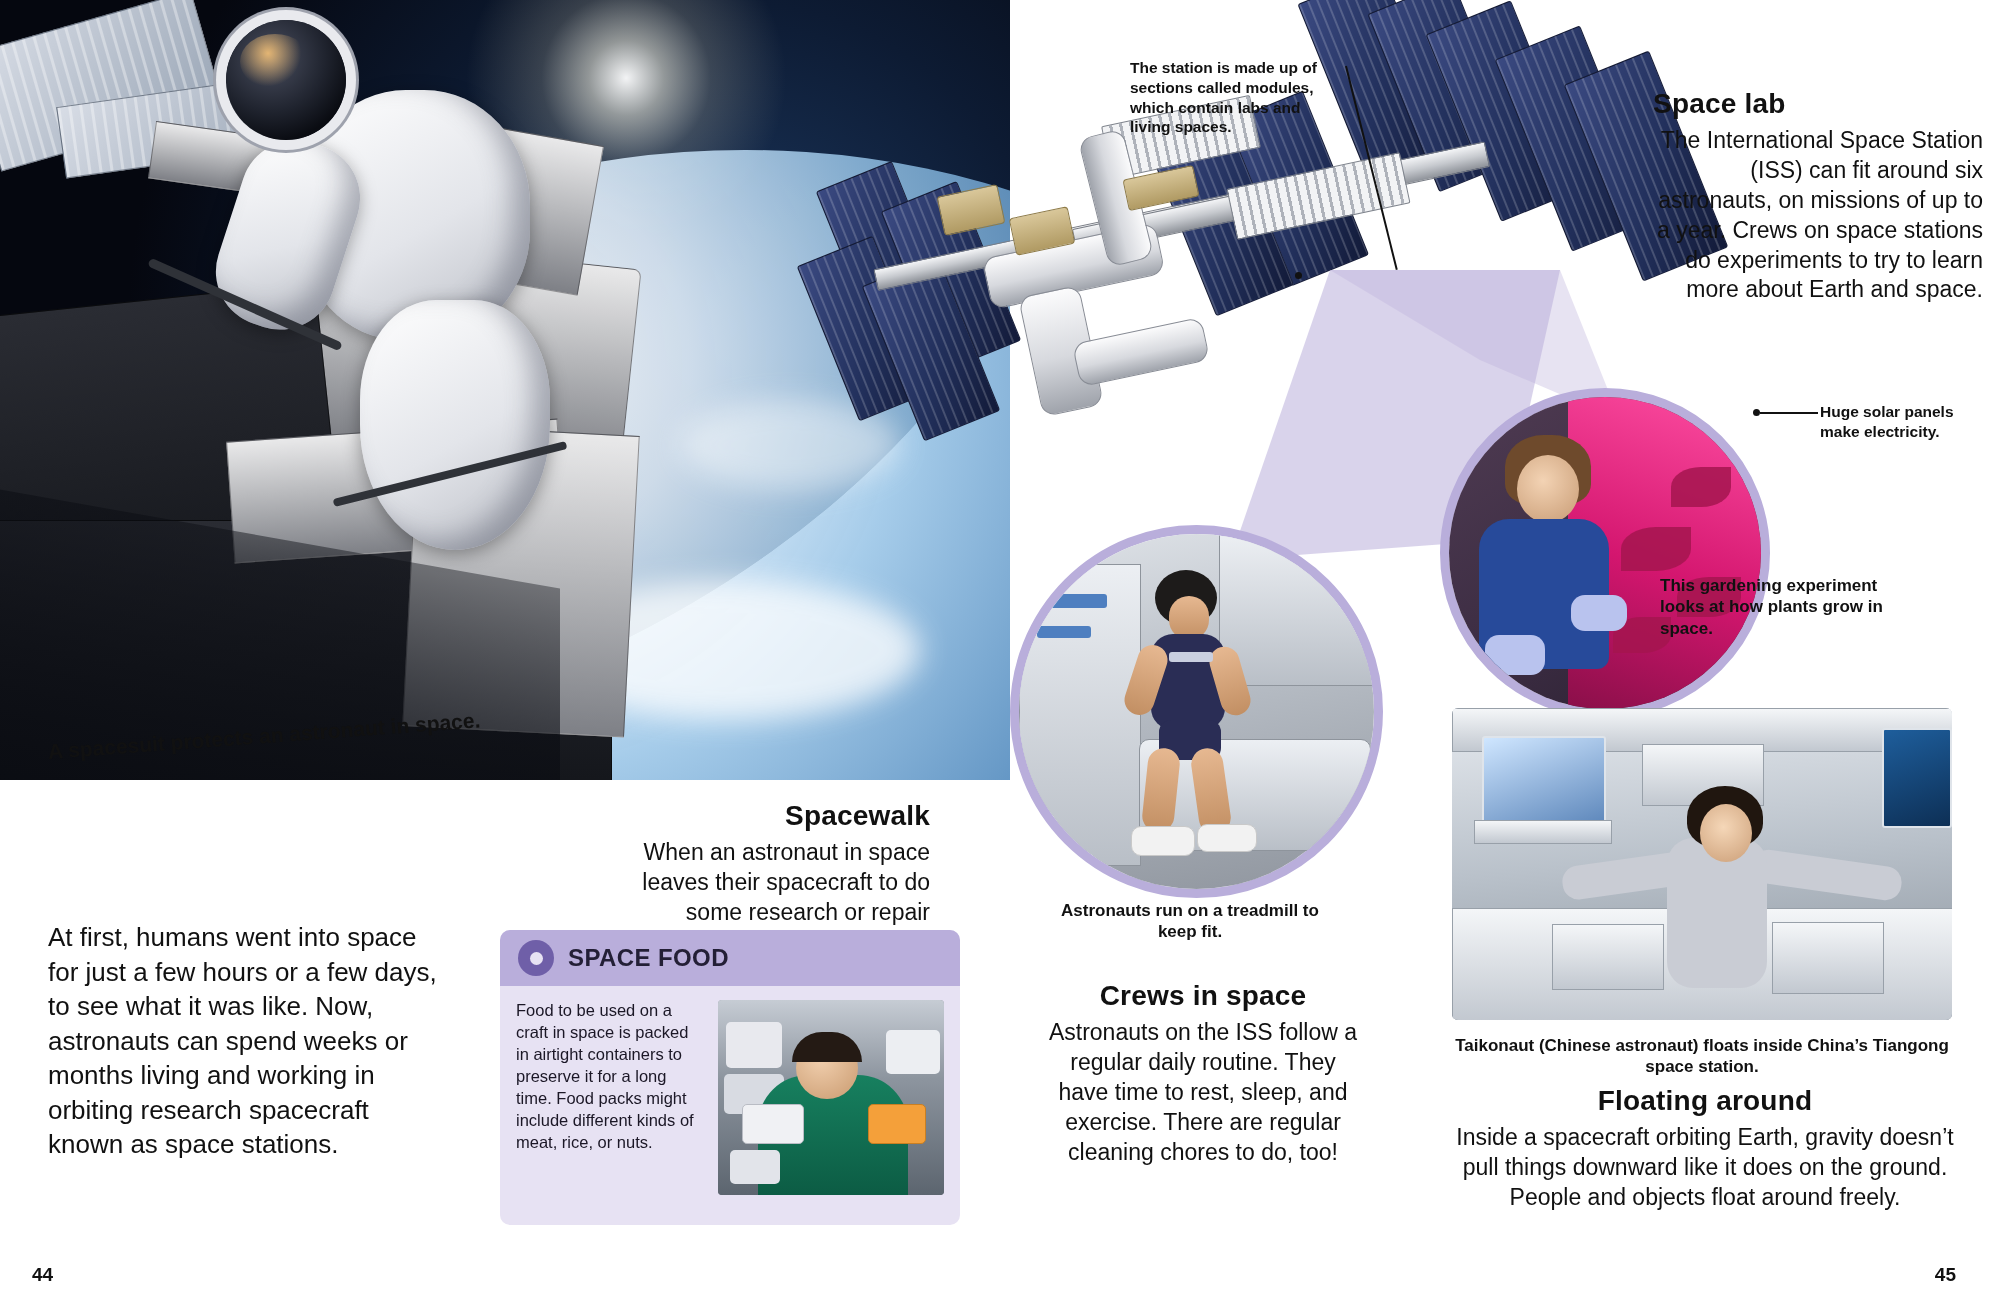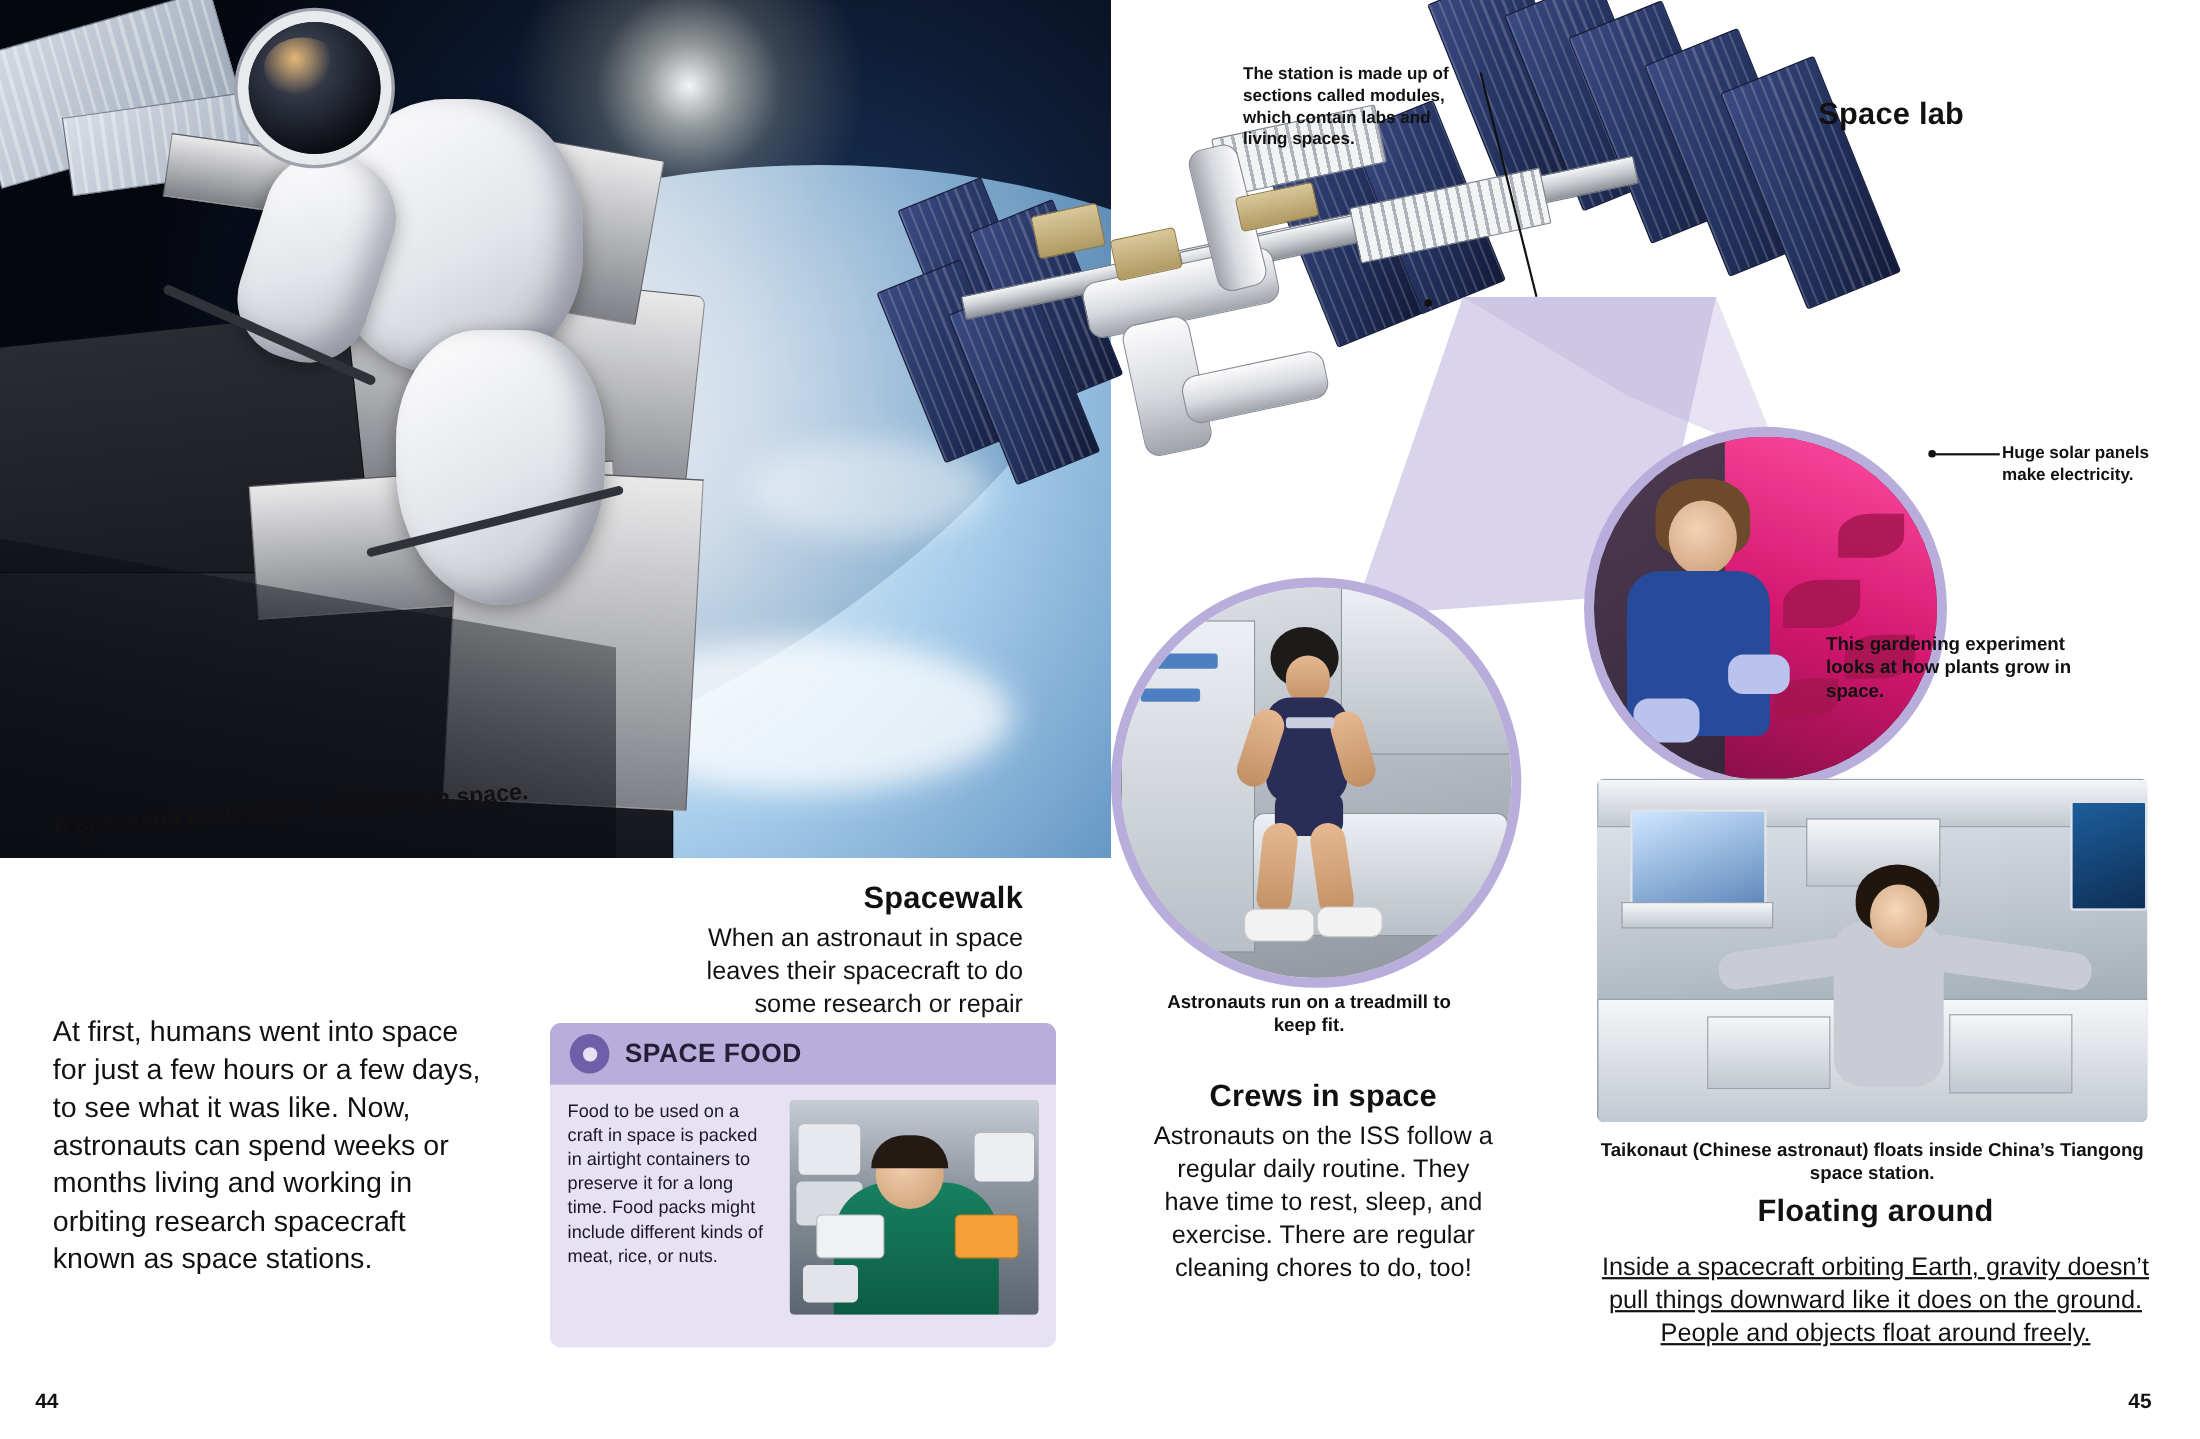--- a/index.html
+++ b/index.html
@@ -315,20 +315,21 @@
     <polygon points="330,30 560,30 500,300 230,320" fill="#b9aedb" opacity="0.55"></polygon>
     <polygon points="330,30 560,30 620,180 480,120" fill="#b9aedb" opacity="0.35"></polygon>
   </svg>
 
   <div style="position:absolute;left:1130px;top:58px;width:215px;" class="cap-small">The station is made up of sections called modules, which contain labs and living spaces.</div>
   <div class="leader" style="left:1345px;top:66px;width:2px;height:210px;transform:rotate(-14deg);transform-origin:top center;"></div>
   <div class="dot" style="left:1295px;top:272px;"></div>
 
   <div style="position:absolute;left:1653px;top:48px;width:330px;margin-top:40px;" class="right">
     <div class="head-sm" style="text-align:left;">Space lab</div>
+    <div class="body-txt" style="margin-top:6px;">The International Space Station (ISS) can fit around six astronauts, on missions of up to a year. Crews on space stations do experiments to try to learn more about Earth and space.</div>
   </div>
 
   <div style="position:absolute;left:1820px;top:402px;width:150px;" class="cap-small">Huge solar panels make electricity.</div>
   <div class="leader" style="left:1760px;top:412px;width:58px;height:2px;"></div>
   <div class="dot" style="left:1753px;top:409px;"></div>
 
   <div class="circ treadmill">
     <div class="tread-bg"></div>
     <div class="tread-rack" style="left:0;top:30px;width:120px;height:300px;"></div>
     <div class="tread-rack" style="left:200px;top:0;width:160px;height:150px;"></div>
@@ -385,18 +386,18 @@
     <div class="tk-arm" style="left:300px;top:150px;width:150px;height:34px;transform:rotate(8deg);"></div>
     <div class="tk-body" style="left:215px;top:130px;width:100px;height:150px;"></div>
     <div class="tk-hair" style="left:235px;top:78px;width:76px;height:62px;"></div>
     <div class="tk-head" style="left:248px;top:96px;width:52px;height:58px;"></div>
   </div>
 
   <div style="position:absolute;left:1452px;top:1035px;width:500px;" class="cap-bold center">Taikonaut (Chinese astronaut) floats inside China’s Tiangong space station.</div>
 
   <div style="position:absolute;left:1450px;top:1085px;width:510px;" class="center">
     <div class="head-sm">Floating around</div>
-    <div class="body-txt" style="margin-top:20px;text-decoration:underline;">Inside a spacecraft orbiting Earth, gravity doesn’t pull things downward like it does on the ground. People and objects float around freely.</div>
+    <div class="body-txt" style="margin-top:6px;">Inside a spacecraft orbiting Earth, gravity doesn’t pull things downward like it does on the ground. People and objects float around freely.</div>
   </div>
 
   <div class="page-num" style="left:32px;">44</div>
   <div class="page-num" style="right:44px;">45</div>
 </div>
 
 </body></html>

